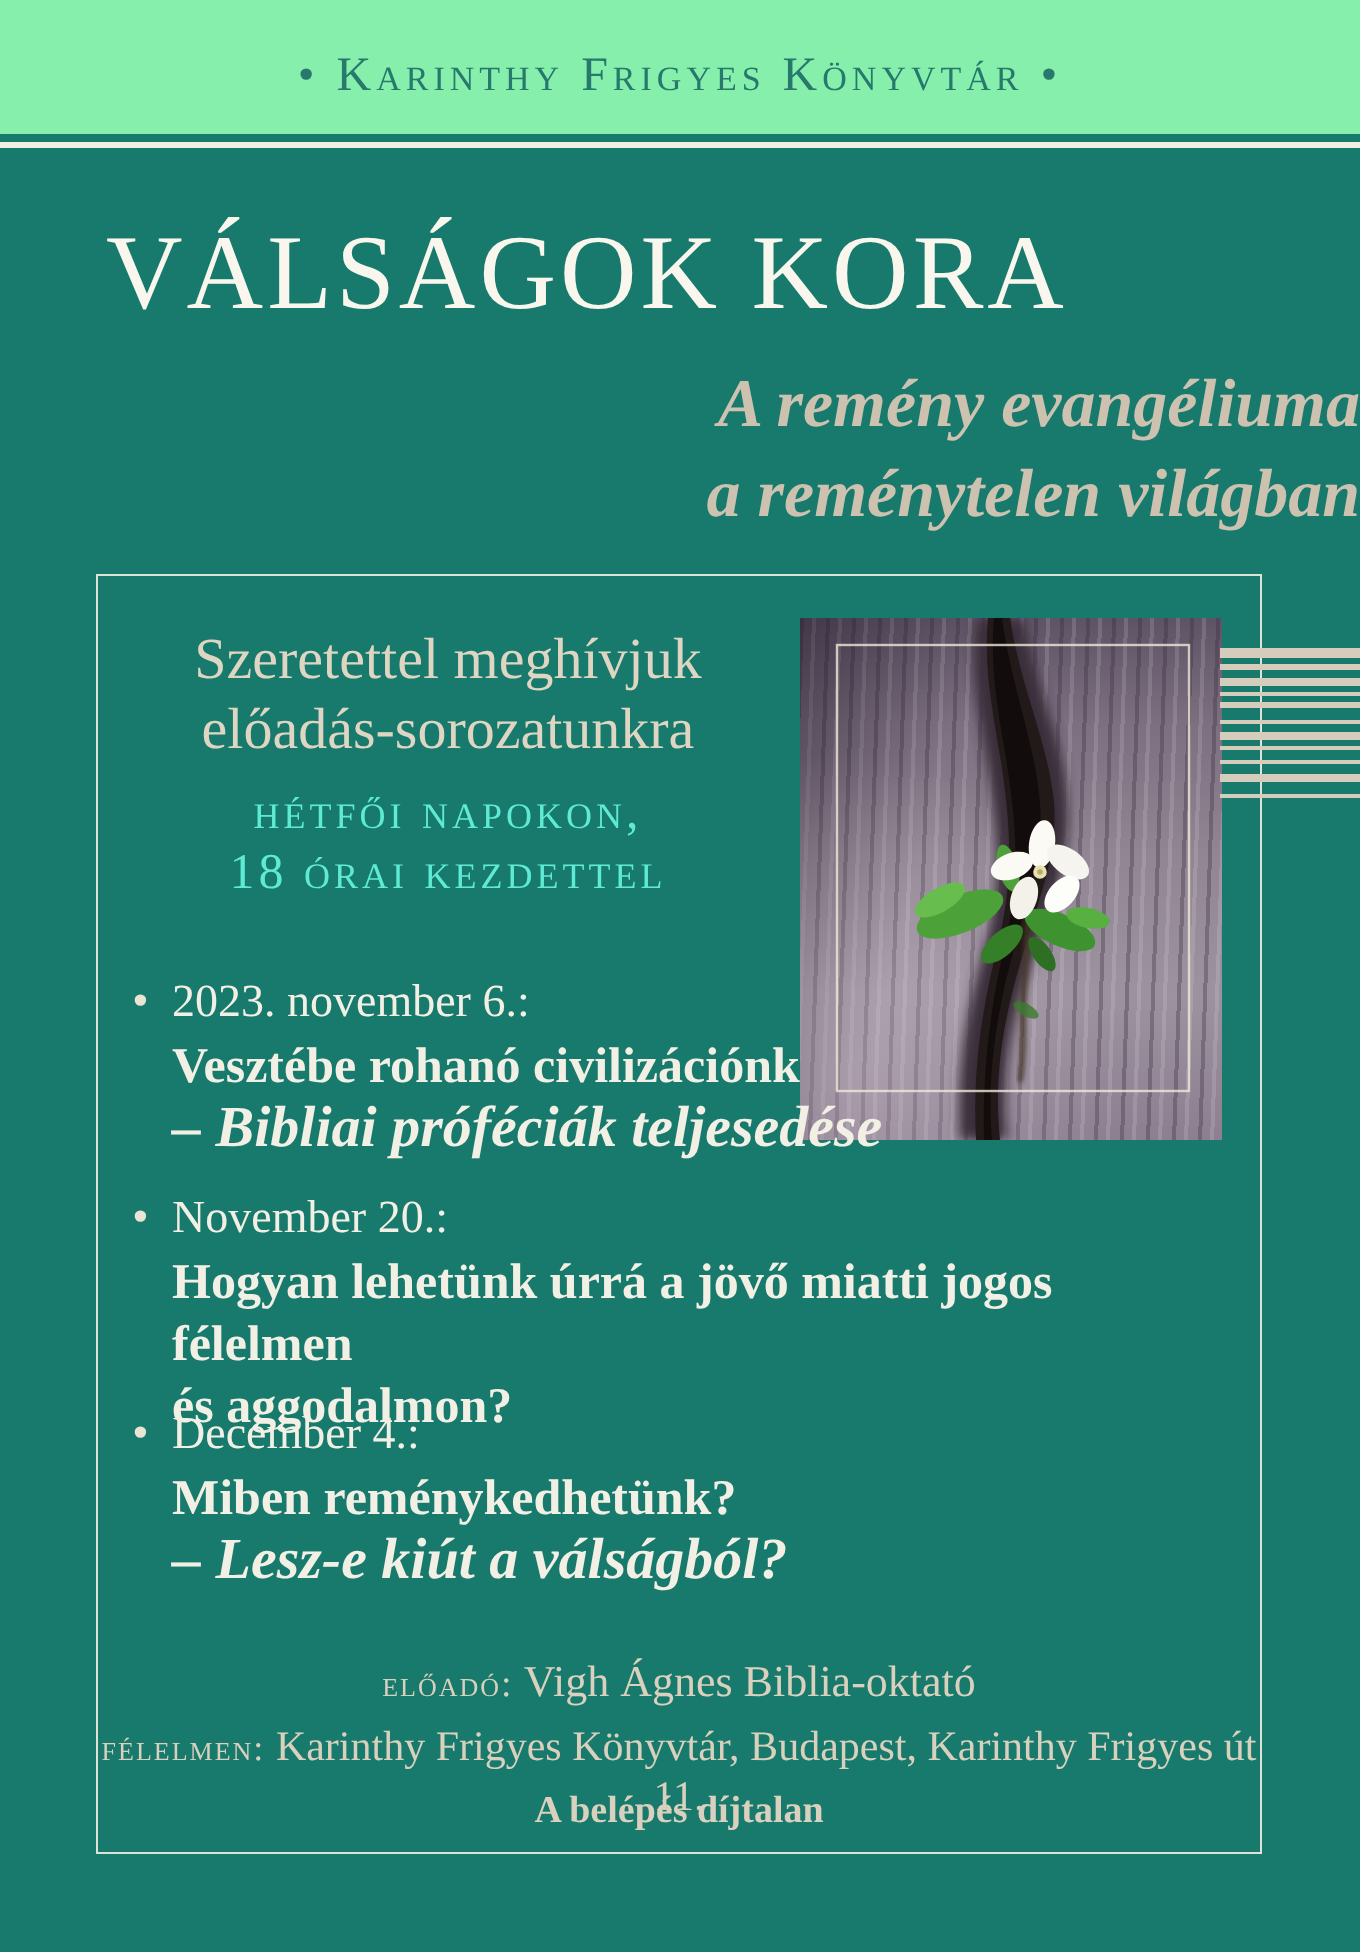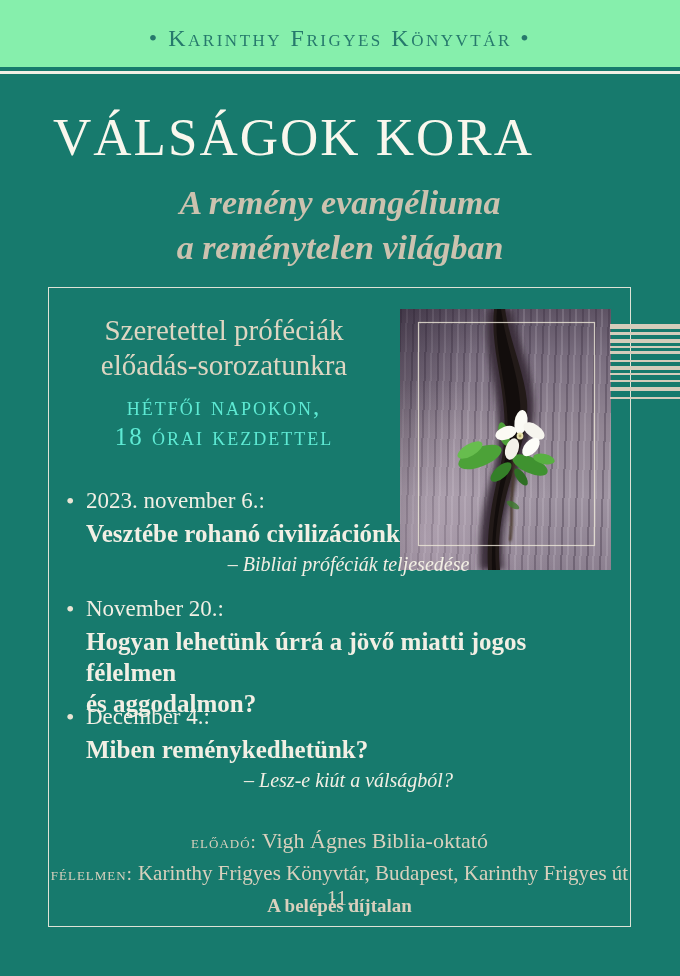--- a/index.html
+++ b/index.html
@@ -18,21 +18,21 @@
     color:#26796c;font-size:24px;font-variant:small-caps;
     letter-spacing:2.5px;padding-top:10px;
   }
   .rule-light{position:absolute;left:0;top:71px;width:680px;height:3px;background:#f2efe5;}
   
   .main-title{
     position:absolute;left:0;top:107px;width:587px;text-align:center;
     color:#f9f7ed;font-size:53px;font-weight:400;letter-spacing:2px;margin:0;
   }
   .subtitle{
-    position:absolute;left:0;top:180px;width:680px;text-align:center;
+    position:absolute;left:0;top:180px;width:680px;text-align:right;
     color:#ccc2af;font-style:italic;font-size:34px;line-height:45px;font-weight:600;
   }
   
   .frame{
     position:absolute;left:48px;top:287px;width:583px;height:640px;
     border:1.5px solid rgba(240,236,224,0.92);box-sizing:border-box;
   }
   
   .invite{
     position:absolute;left:62px;top:313px;width:324px;text-align:center;
@@ -62,21 +62,21 @@
   .dl4{top:346px;height:2px;} .dl5{top:351px;height:3px;} .dl6{top:360px;height:2px;}
   .dl7{top:366px;height:4px;} .dl8{top:373px;height:2px;} .dl9{top:380px;height:2px;}
   .dl10{top:387px;height:4px;} .dl11{top:397px;height:2px;}
   
   .event{position:absolute;left:66px;width:545px;color:#f2efe4;}
   .ev1{top:486px;} .ev2{top:594px;} .ev3{top:702px;}
   .event .bullet{position:absolute;left:0;top:2px;font-size:24px;color:#e9e4d4;}
   .event .body{margin-left:20px;}
   .ev-date{font-size:23px;line-height:30px;}
   .ev-title{font-size:25px;line-height:31px;font-weight:bold;margin-top:2px;}
-  .ev-sub{font-size:20px;line-height:30px;font-weight:normal;font-style:italic;text-align:center;}
+  .ev-sub{font-size:29px;line-height:30px;font-weight:bold;font-style:italic;}
   
   .fline{position:absolute;left:48px;width:583px;text-align:center;color:#d9d0bd;}
   .f1{top:828px;font-size:22px;}
   .f2{top:861px;font-size:21px;}
   .f3{top:895px;font-size:19px;font-weight:bold;}
   .sc-label{font-variant:small-caps;font-size:0.86em;letter-spacing:1px;}
 </style>
 </head>
 <body>
 
@@ -89,21 +89,21 @@
 
   <h1 class="main-title">VÁLSÁGOK KORA</h1>
   <div class="subtitle">
     <div>A remény evangéliuma</div>
     <div>a reménytelen világban</div>
   </div>
 
   <div class="frame"></div>
 
   <div class="invite">
-    <div>Szeretettel próféciák</div>
+    <div>Szeretettel meghívjuk</div>
     <div>előadás-sorozatunkra</div>
   </div>
   <div class="sched">
     <div>hétfői napokon,</div>
     <div>18 órai kezdettel</div>
   </div>
 
   <div class="photo">
     <svg width="211" height="261" viewBox="0 0 211 261">
       <defs>

